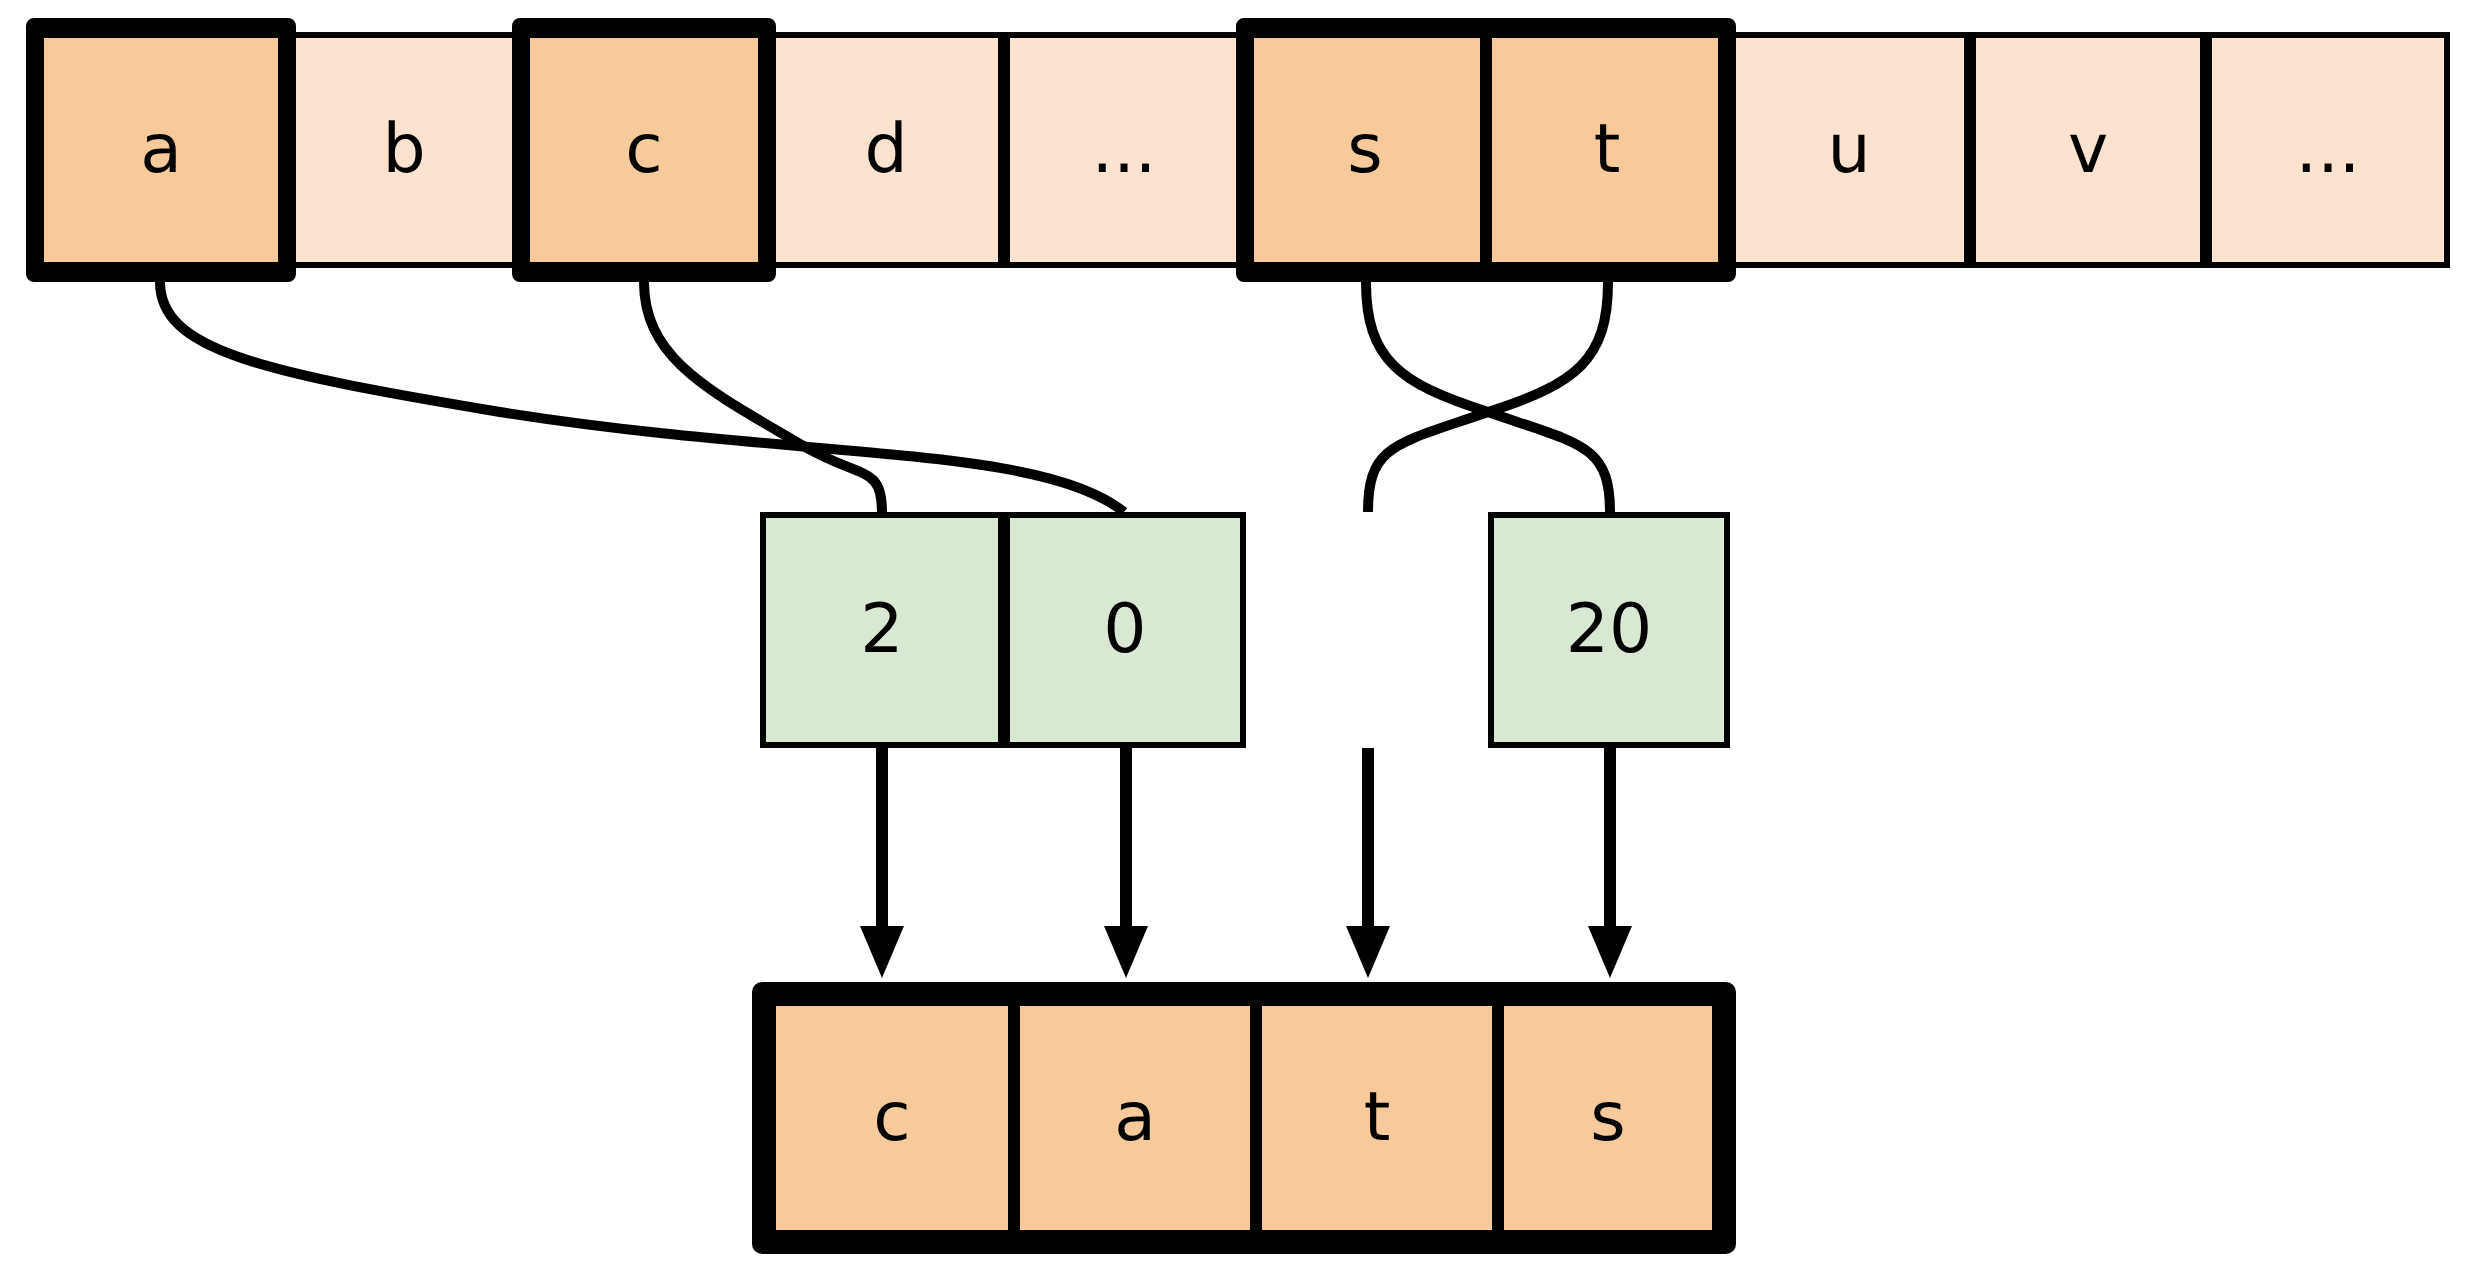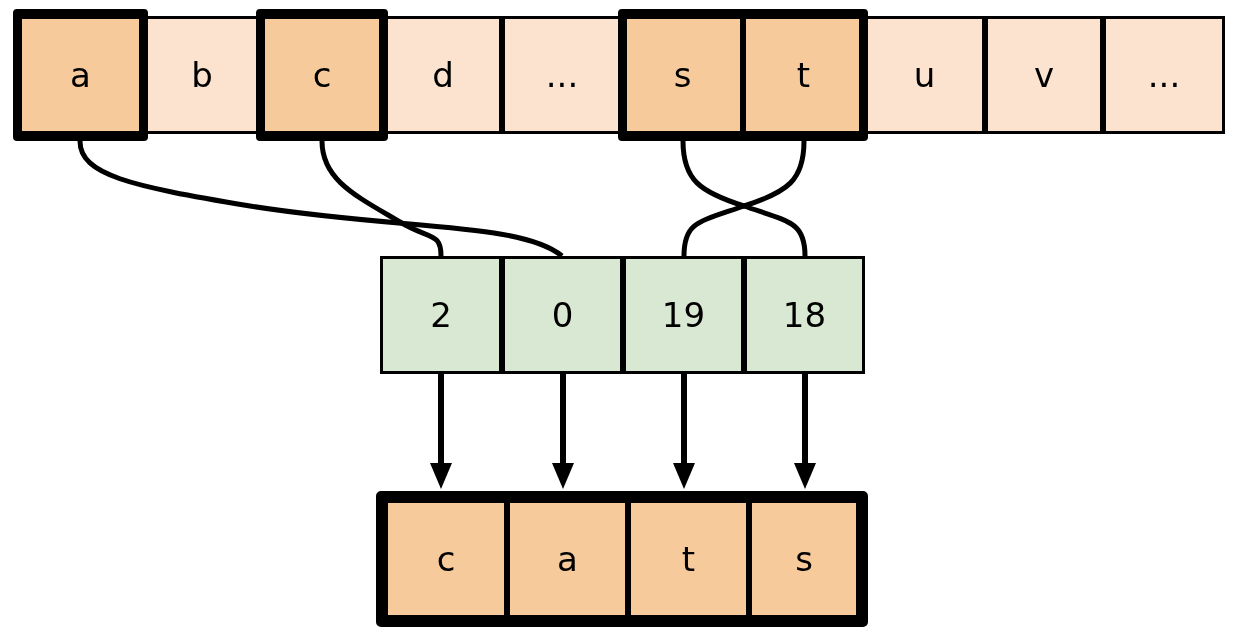--- a/index.html
+++ b/index.html
@@ -112,22 +112,21 @@
     <div class="cell alpha-cell" style="left:1103px; width:122px;">...</div>
 
     <div class="sel-frame" style="left:13px;  top:9px;  width:135px; height:132px;"></div>
     <div class="sel-frame" style="left:256px; top:9px;  width:132px; height:132px;"></div>
     <div class="sel-frame" style="left:618px; top:9px;  width:250px; height:132px;"></div>
   </div>
 
   <div id="index-row">
     <div class="cell index-cell" style="left:380px; width:122px;">2</div>
     <div class="cell index-cell" style="left:502px; width:121px;">0</div>
-    <div class="cell index-cell" style="left:623px; width:121px;">19</div>
-    <div class="cell index-cell" style="left:744px; width:121px;">18</div>
+    <div class="cell index-cell" style="left:744px; width:121px;">20</div>
   </div>
 
   <div id="result-row">
     <div class="cell result-cell" style="left:385px; width:122px;">c</div>
     <div class="cell result-cell" style="left:507px; width:121px;">a</div>
     <div class="cell result-cell" style="left:628px; width:121px;">t</div>
     <div class="cell result-cell" style="left:749px; width:110px;">s</div>
     <div id="result-frame"></div>
   </div>
 

